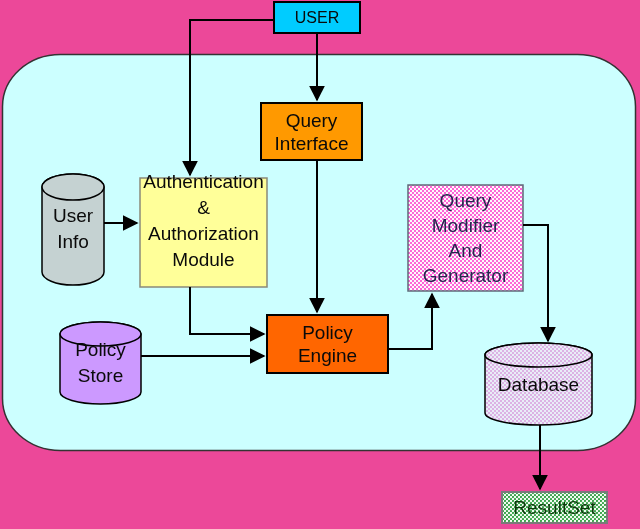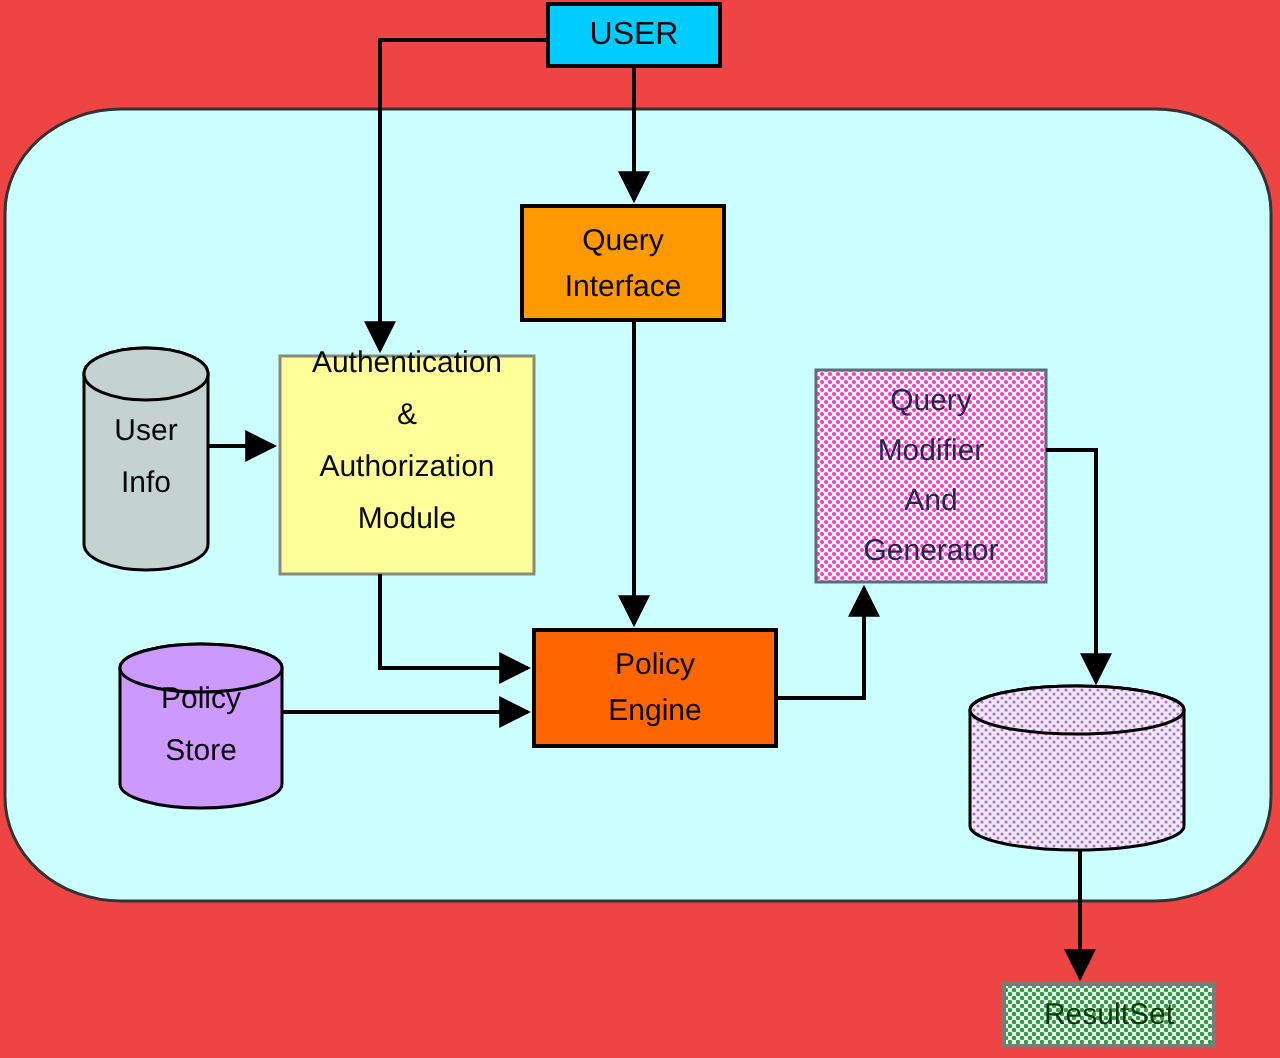--- a/index.html
+++ b/index.html
@@ -1,33 +1,33 @@
 <!DOCTYPE html>
 <html><head>
 <meta charset="utf-8">
 <style>
   html,body { margin:0; padding:0; background:#FFFFFF; }
   #stage {
     position: relative;
     width: 640px;
     height: 529px;
-    background: #ef4444;
+    background: #ec4899;
     font-family: "Liberation Sans", sans-serif;
     overflow: hidden;
   }
   #shapes { position:absolute; left:0; top:0; width:640px; height:529px; }
   .label {
     position: absolute;
     display: flex;
     align-items: center;
     justify-content: center;
     text-align: center;
     white-space: pre-line;
     color: #0A0A0A;
-    font-size: 15px;
+    font-size: 19px;
     line-height: 23px;
     pointer-events: none;
     z-index: 2;
   }
   .label-user        { left:274px; top:2px;   width:86px;  height:31px; font-size:16px; }
   .label-qi          { left:261px; top:103px; width:101px; height:57px; }
   .label-auth        { left:140px; top:166px; width:127px; height:109px; line-height:26px; }
   .label-pe          { left:267px; top:315px; width:121px; height:58px; }
   .label-userinfo    { left:42px;  top:173px; width:62px;  height:112px; line-height:26px; }
   .label-policystore { left:60px;  top:322px; width:81px;  height:82px;  line-height:26px; }
@@ -114,15 +114,16 @@
   <div class="label label-pe">Policy
 Engine</div>
   <div class="label label-userinfo">User
 Info</div>
   <div class="label label-policystore">Policy
 Store</div>
   <div class="label label-qm">Query
 Modifier
 And
 Generator</div>
+  <div class="label label-db">Database</div>
   <div class="label label-rs">ResultSet</div>
 
 </div>
 
 </body></html>

